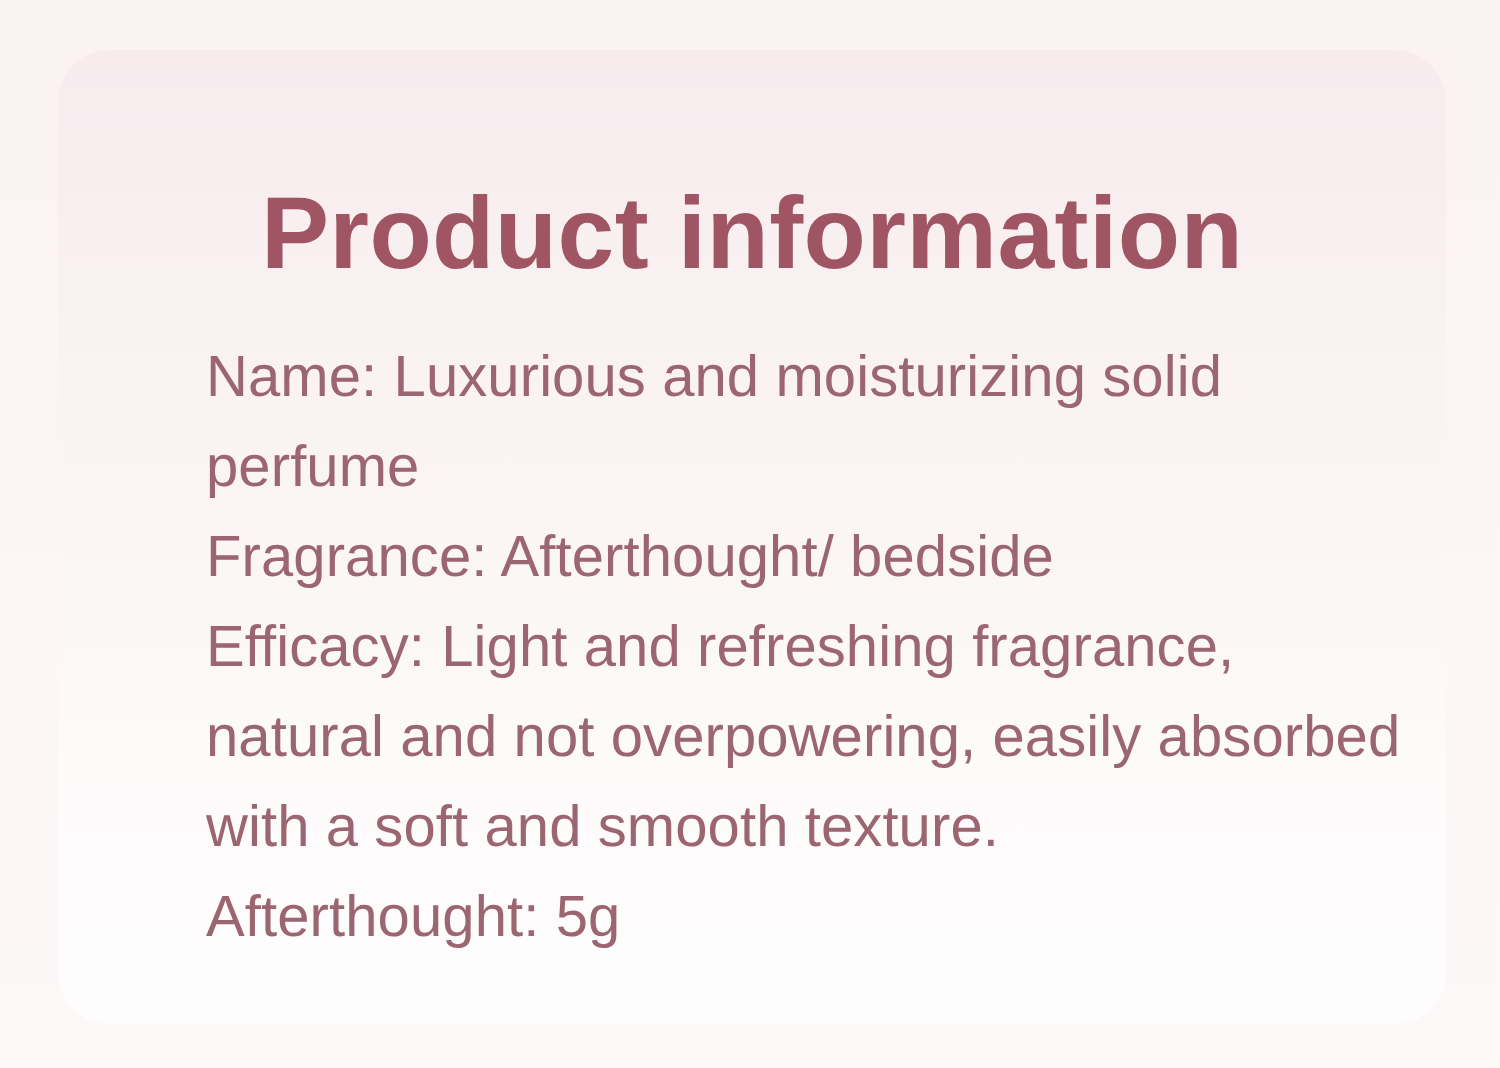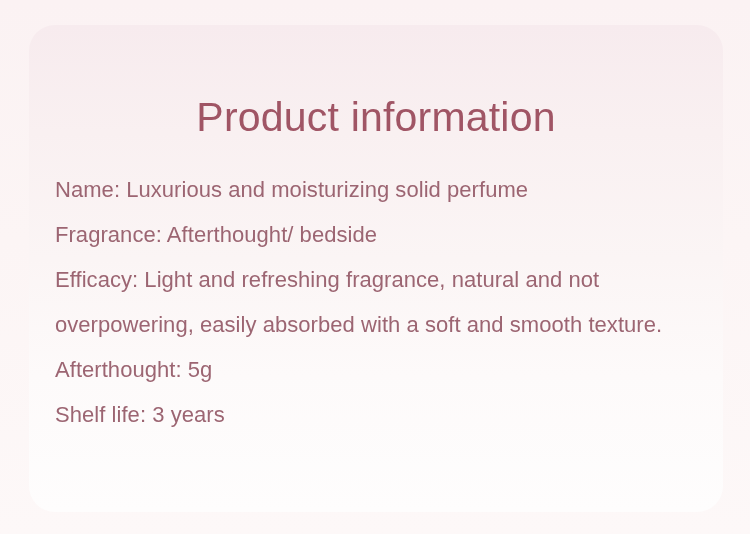--- a/index.html
+++ b/index.html
@@ -36,57 +36,57 @@
         #fefdfd 100%);
     box-sizing: border-box;
   }
 
   .card-title {
     position: absolute;
     left: 0;
     top: 68px;
     width: 694px;
     text-align: center;
-    font-size: 41px;
+    font-size: 51px;
     line-height: 48px;
-    font-weight: 400;
+    font-weight: 700;
     color: #a05565;
     letter-spacing: 0.2px;
     white-space: nowrap;
   }
 
   .spec-list {
     position: absolute;
     left: 26px;
     top: 142px;
     width: 650px;
     margin: 0;
     padding: 0;
     list-style: none;
   }
 
   .spec-line {
-    font-size: 22px;
+    font-size: 29px;
     line-height: 45px;
     color: #9c6572;
     font-weight: 400;
     white-space: pre-wrap;
     letter-spacing: 0.05px;
+    margin-left: 48px;
   }
 </style>
 </head>
 <body>
 
 <div class="stage">
   <div class="info-card">
 
     <div class="card-title">Product information</div>
 
     <ul class="spec-list">
       <li class="spec-line">Name: Luxurious and moisturizing solid perfume</li>
       <li class="spec-line">Fragrance: Afterthought/ bedside</li>
       <li class="spec-line">Efficacy: Light and refreshing fragrance, natural and not overpowering, easily absorbed with a soft and smooth texture.</li>
       <li class="spec-line">Afterthought: 5g</li>
-      <li class="spec-line">Shelf life: 3 years</li>
     </ul>
 
   </div>
 </div>
 
 </body></html>

